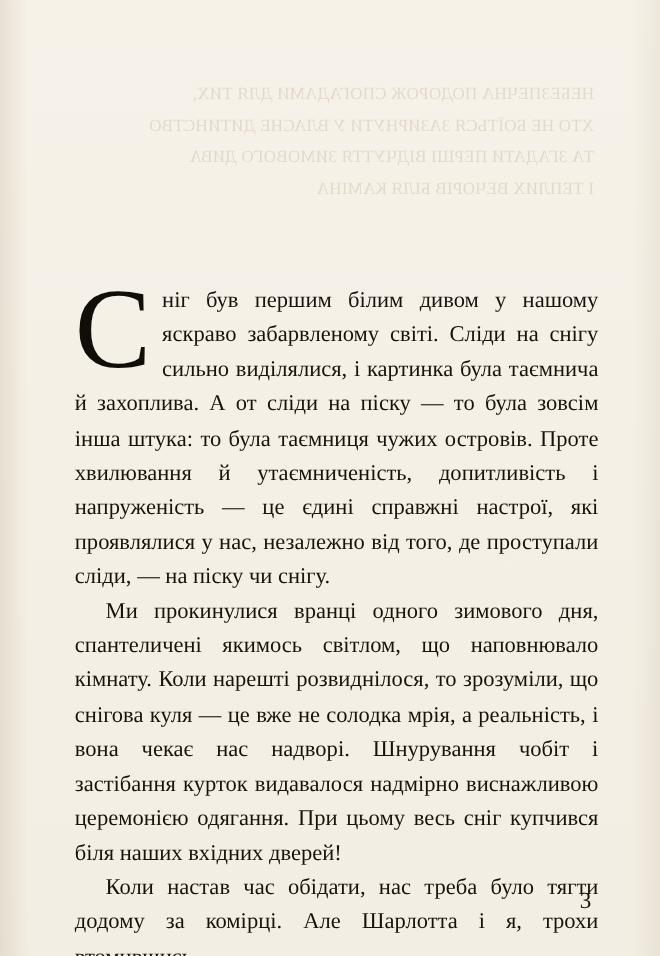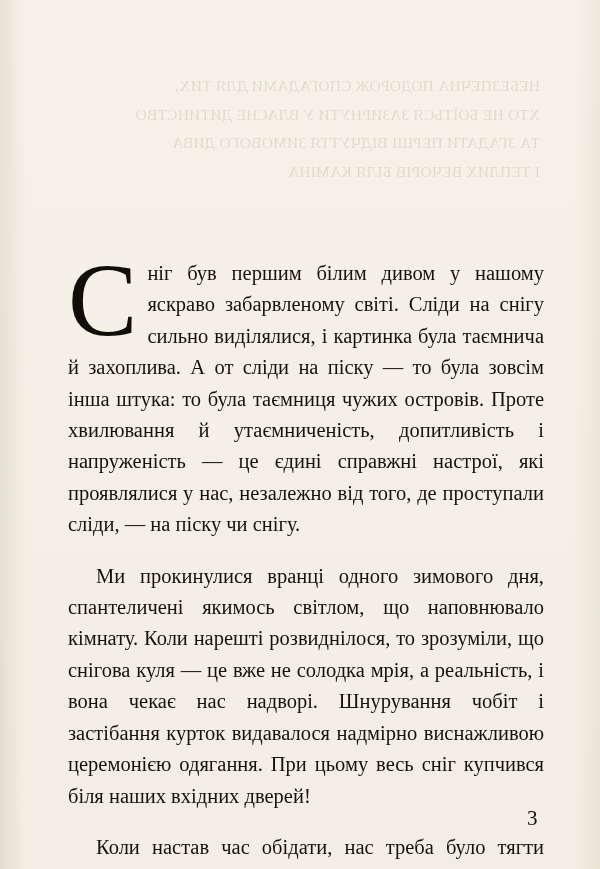--- a/index.html
+++ b/index.html
@@ -55,21 +55,20 @@
     text-justify: inter-word;
     hyphens: manual;
     color: #17120c;
   }
 
   .body-text p {
     margin: 0;
   }
   .body-text p + p {
     text-indent: 28px;
-    margin-top: 20px;
   }
 
   .dropcap {
     float: left;
     font-family: "Liberation Serif", serif;
     font-size: 104px;
     line-height: 80px;
     padding: 6px 6px 0 0;
     margin: -4px 4px 0 0;
     color: #110d08;

